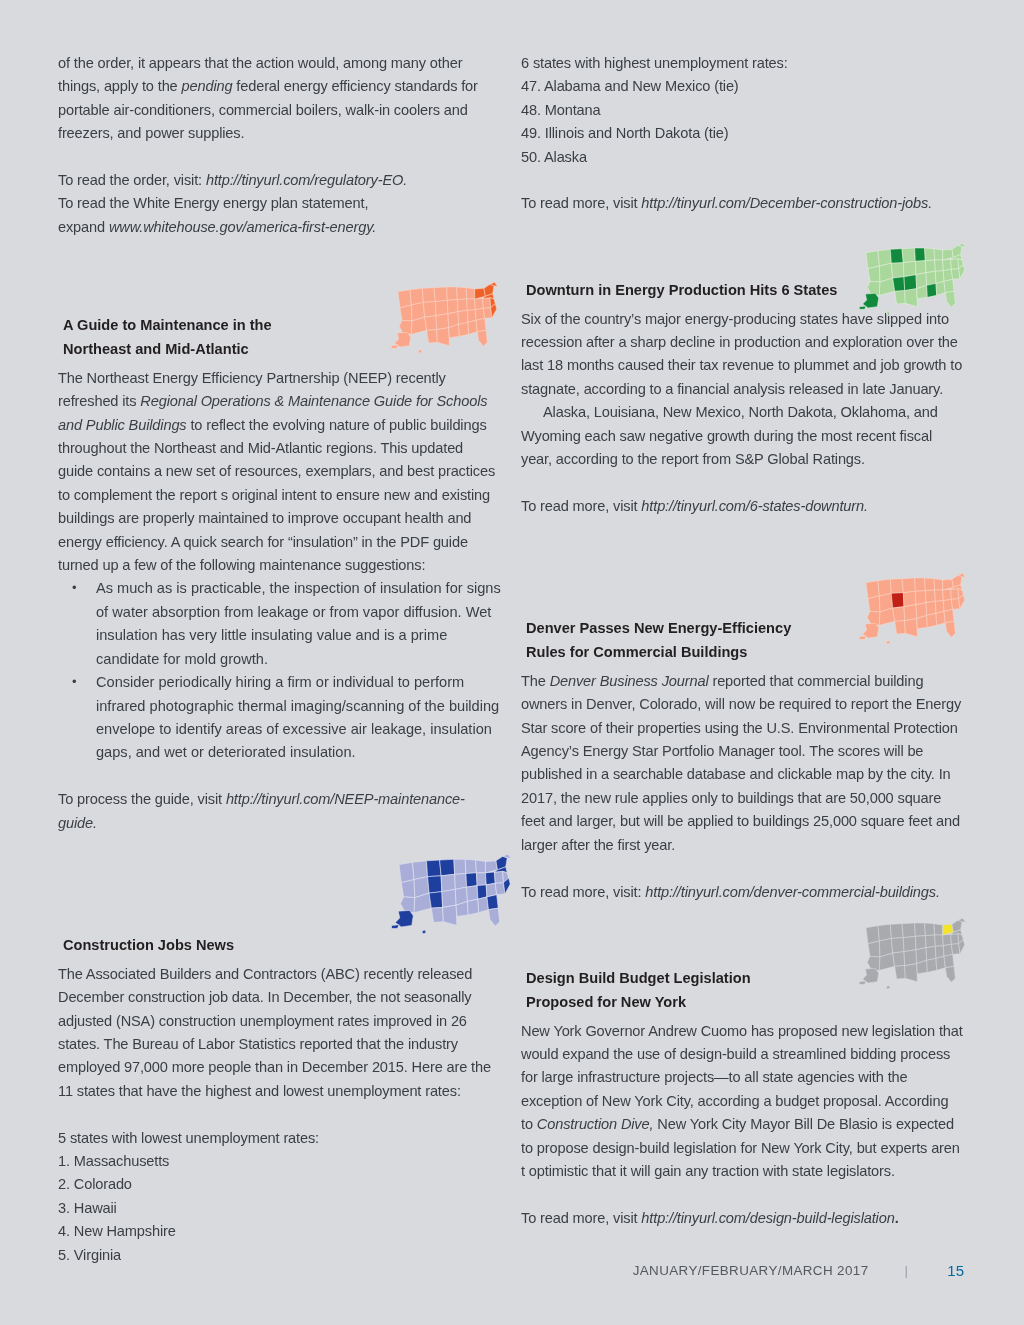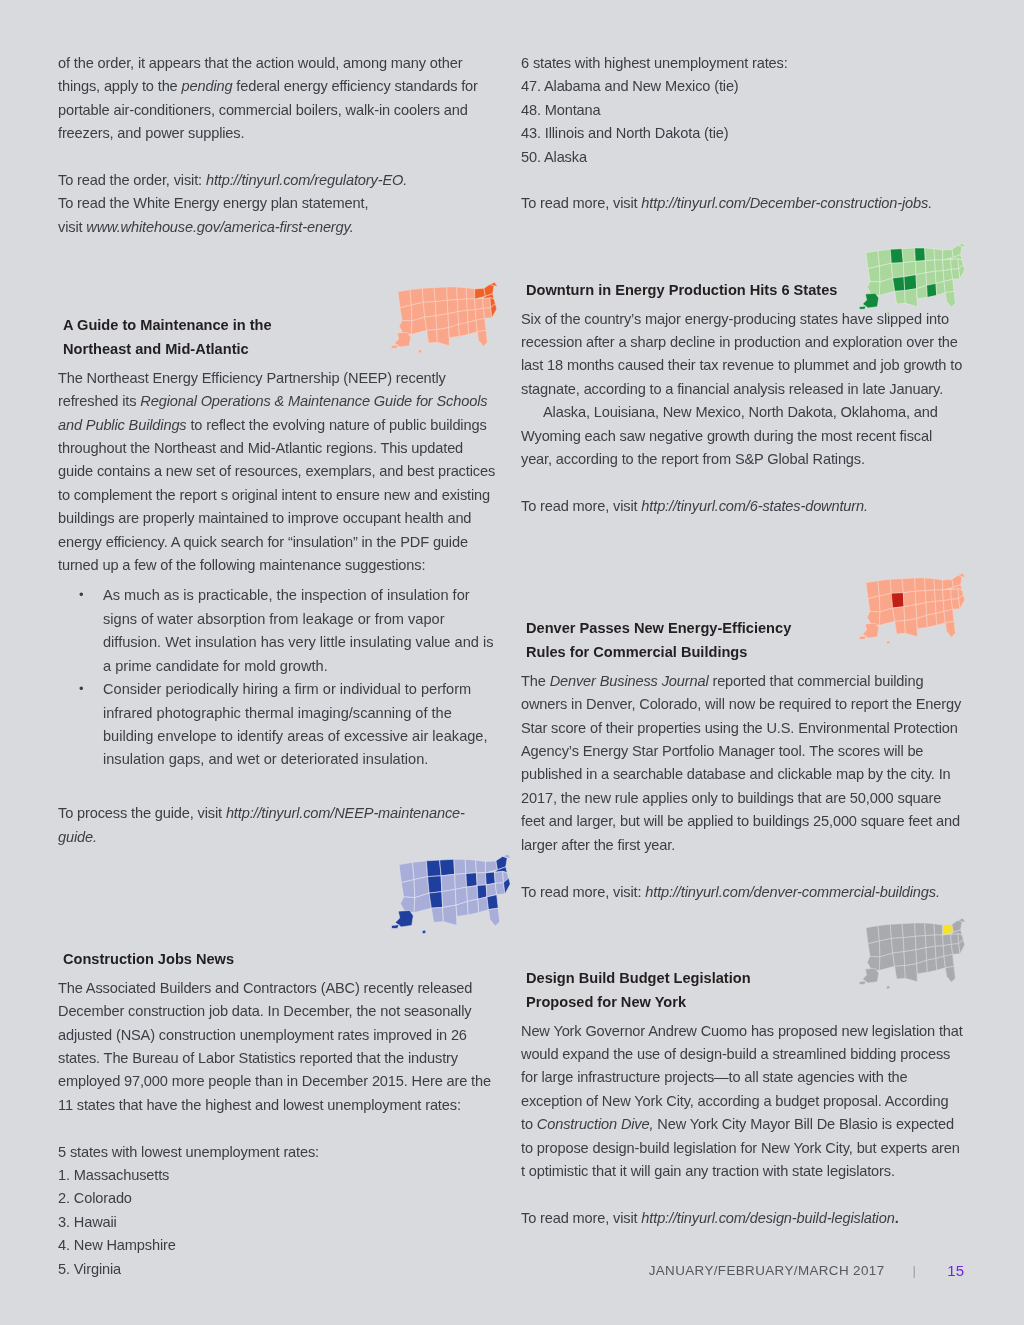--- a/index.html
+++ b/index.html
@@ -45,21 +45,21 @@
     margin: 5px;
     font-size: 14.6px;
     line-height: 23.8px;
     font-weight: bold;
     color: #231f20;
     letter-spacing: 0em;
   }
   i, em { font-style: italic; }
 
   ul.bullets {
-    margin: 7px;
+    margin: 0;
     padding: 0;
     list-style: none;
   }
   ul.bullets > li {
     position: relative;
     padding-left: 38px;
     font-size: 14.6px;
     line-height: 23.4px;
   }
   ul.bullets > li::before {
@@ -89,53 +89,53 @@
   
   .footer {
     position: absolute;
     left: 521px;
     top: 1258px;
     width: 443px;
     height: 24px;
     display: flex;
     align-items: center;
     justify-content: flex-end;
-    gap: 4px;
+    gap: 12px;
   }
   .footer .issue {
     font-size: 13.4px;
     letter-spacing: 0.03em;
     color: #54585f;
   }
   .footer .sep {
     font-size: 13.4px;
     color: #9aa0a8;
     padding: 0 22px 0 24px;
   }
   .footer .pageno {
     font-size: 15px;
-    color: #6d28d9;
+    color: #0369a1;
     min-width: 22px;
     text-align: right;
   }
 </style>
 </head>
 <body>
 
 <div class="page">
 
   <div class="col col-left">
 
     <p class="blk"><span>of the order, it appears that the action would, among many other things, apply to the </span><i>pending</i><span> federal energy efficiency standards for portable air-conditioners, commercial boilers, walk-in coolers and freezers, and power supplies.</span></p>
 
     <div class="spacer"></div>
 
     <p class="blk"><span>To read the order, visit: </span><i>http://tinyurl.com/regulatory-EO.</i></p>
     <p class="blk">To read the White Energy energy plan statement,</p>
-    <p class="blk"><span>visit </span><i>www.whitehouse.gov/america-first-energy.</i></p>
+    <p class="blk"><span>expand </span><i>www.whitehouse.gov/america-first-energy.</i></p>
 
     <div class="spacer-xl"></div>
 
     <h2 class="head">
       <span>A Guide to Maintenance in the</span><br>
       <span>Northeast and Mid-Atlantic</span>
     </h2>
 
     <p class="blk"><span>The Northeast Energy Efficiency Partnership (NEEP) recently refreshed its </span><i>Regional Operations &amp; Maintenance Guide for Schools and Public Buildings</i><span> to reflect the evolving nature of public buildings throughout the Northeast and Mid-Atlantic regions. This updated guide contains a new set of resources, exemplars, and best practices to complement the report s original intent to ensure new and existing buildings are properly maintained to improve occupant health and energy efficiency. A quick search for “insulation” in the PDF guide turned up a few of the following maintenance suggestions:</span></p>
 
@@ -163,21 +163,21 @@
     <p class="blk">3. Hawaii</p>
     <p class="blk">4. New Hampshire</p>
     <p class="blk">5. Virginia</p>
   </div>
 
   <div class="col col-right">
 
     <p class="blk">6 states with highest unemployment rates:</p>
     <p class="blk">47. Alabama and New Mexico (tie)</p>
     <p class="blk">48. Montana</p>
-    <p class="blk">43. Illinois and North Dakota (tie)</p>
+    <p class="blk">49. Illinois and North Dakota (tie)</p>
     <p class="blk">50. Alaska</p>
 
     <div class="spacer"></div>
 
     <p class="blk"><span>To read more, visit </span><i>http://tinyurl.com/December-construction-jobs.</i></p>
 
     <div class="spacer-lg"></div>
     <div class="spacer-sm"></div>
 
     <h2 class="head">Downturn in Energy Production Hits 6 States</h2>

